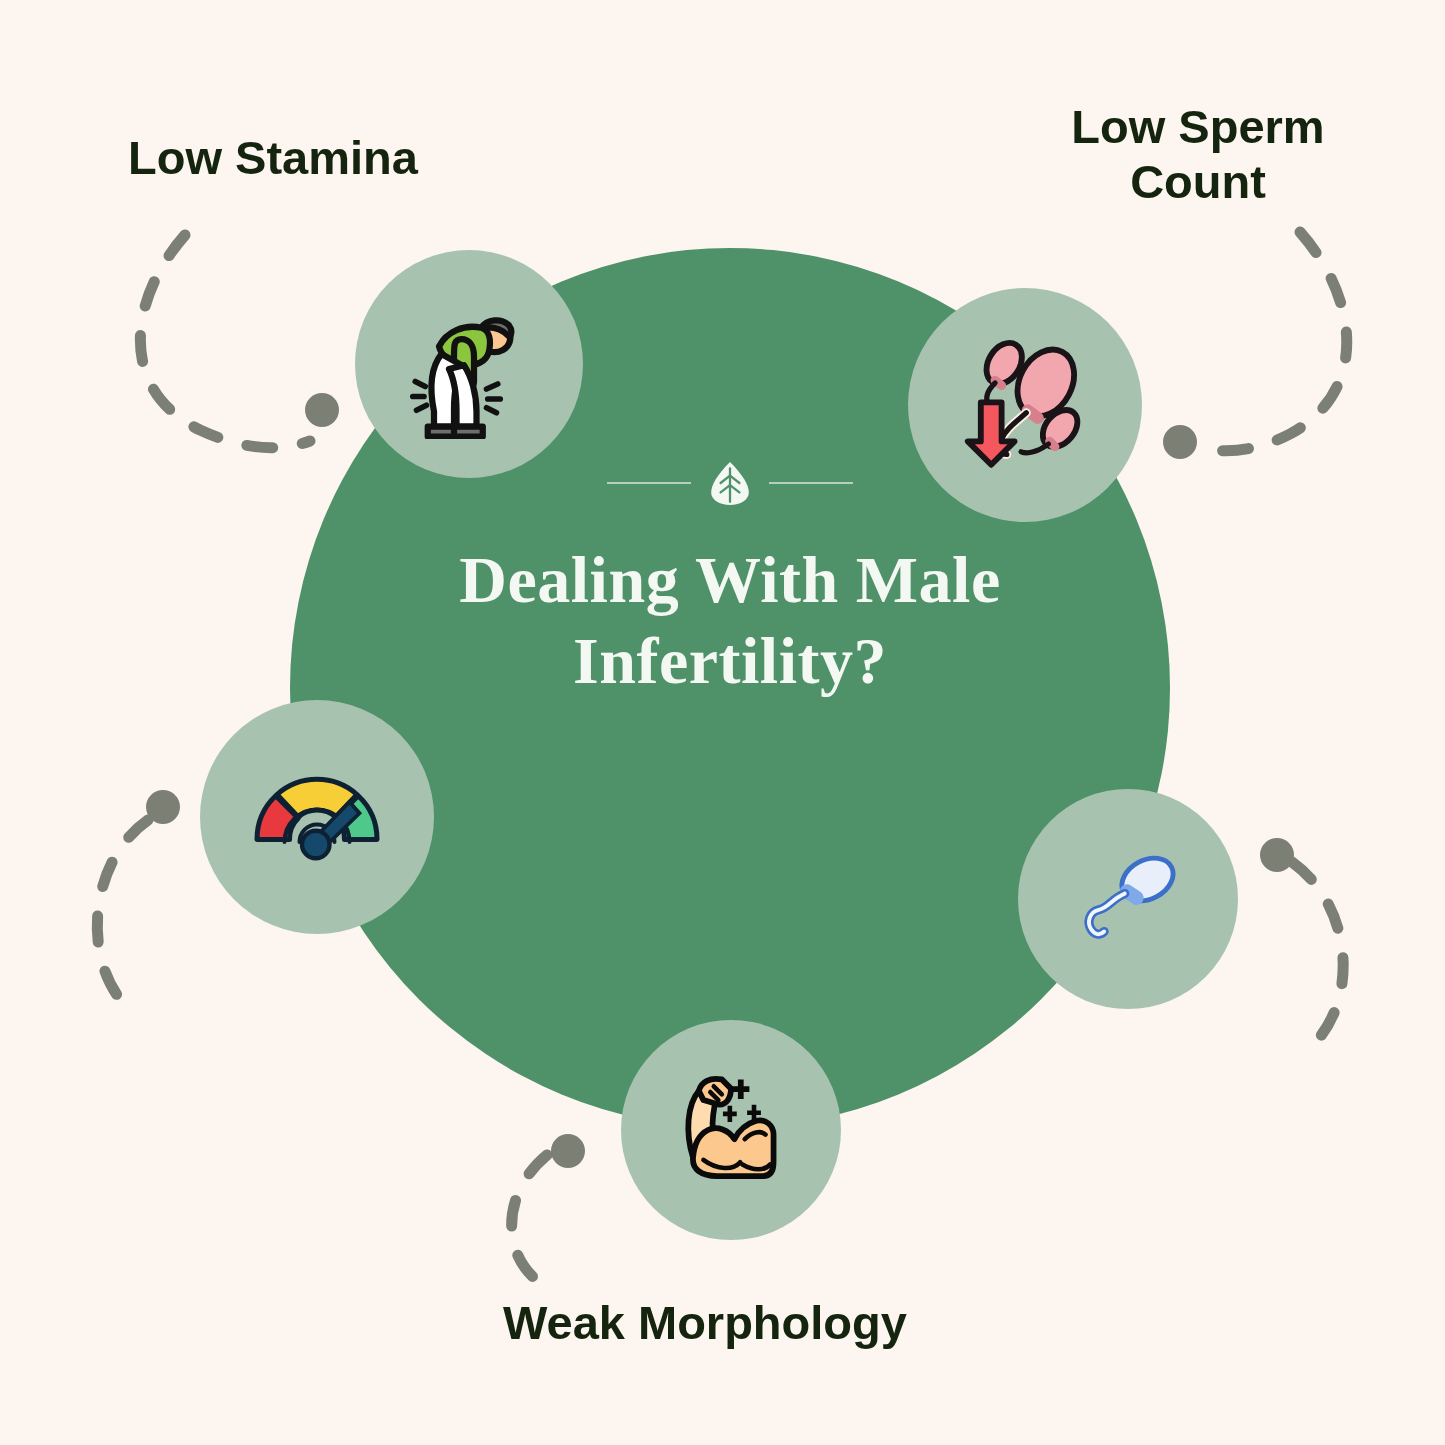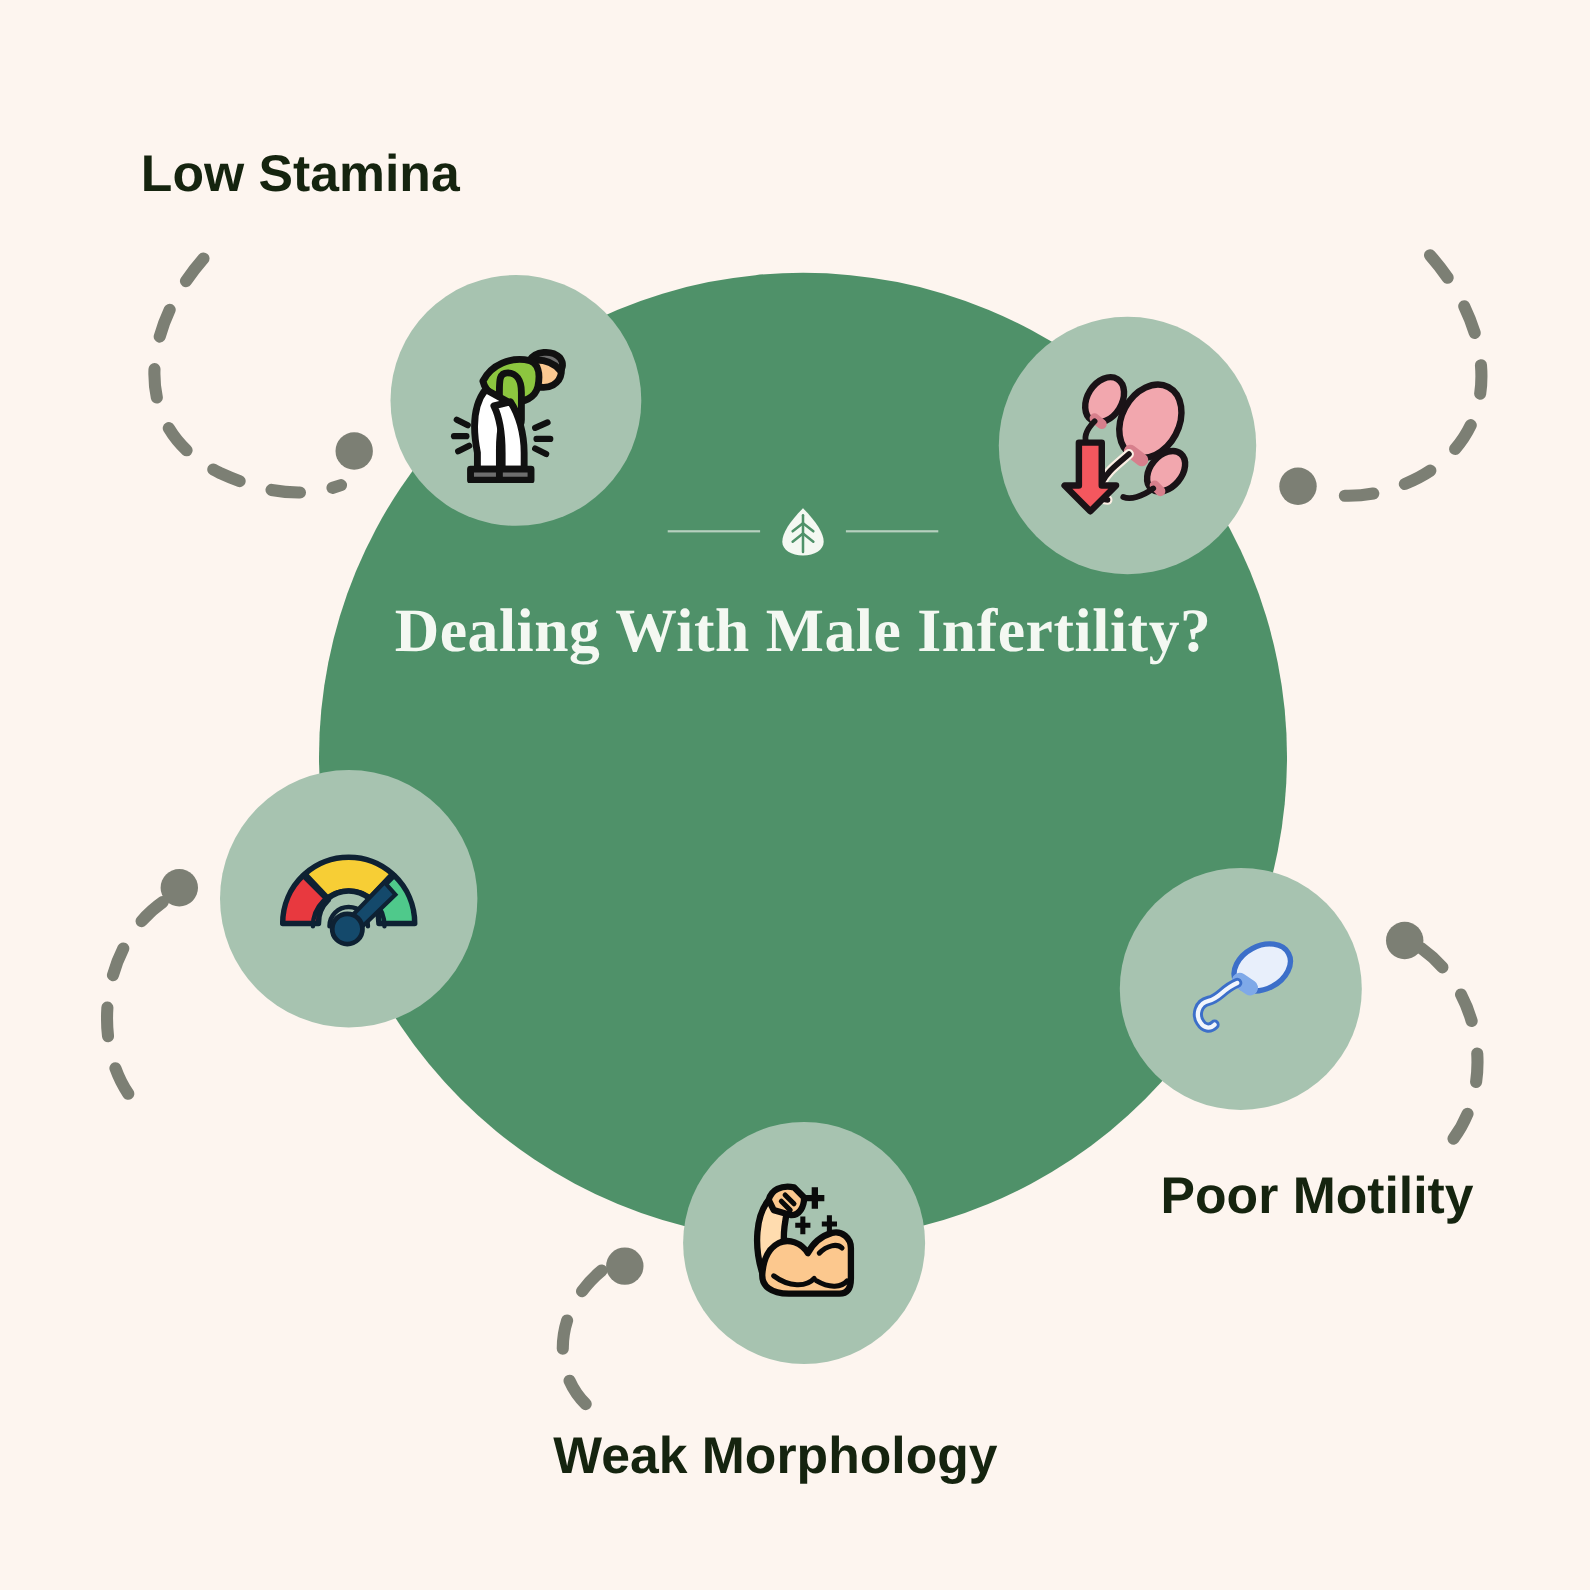--- a/index.html
+++ b/index.html
@@ -67,21 +67,21 @@
   }
   .leaf-mark {
     width: 42px;
     height: 46px;
     display: block;
   }
   .center-title {
     color: #F4F8F2;
     font-family: "Liberation Serif", "DejaVu Serif", serif;
     font-weight: bold;
-    font-size: 56px;
+    font-size: 66px;
     line-height: 1.22;
     letter-spacing: 0.5px;
     margin: 0;
   }
 
   
   .bubble {
     position: absolute;
     border-radius: 50%;
     background: #A7C3B0;
@@ -260,16 +260,17 @@
 
       <g fill="#0A0A0A">
         <path d="M61 22 h5 v-6 h5 v6 h5 v5 h-5 v6 h-5 v-6 h-5 z"></path>
         <path d="M53 44 h4 v-5 h4 v5 h4 v4 h-4 v5 h-4 v-5 h-4 z"></path>
         <path d="M74 43 h4 v-5 h4 v5 h4 v4 h-4 v5 h-4 v-5 h-4 z"></path>
       </g>
     </svg>
   </div>
 
   <div class="label label-stamina">Low Stamina</div>
-  <div class="label label-motility">Poor Motility</div>
+  <div class="label label-count">Low Sperm
+Count</div>
   <div class="label label-morph">Weak Morphology</div>
 
 </div>
 
 </body></html>

